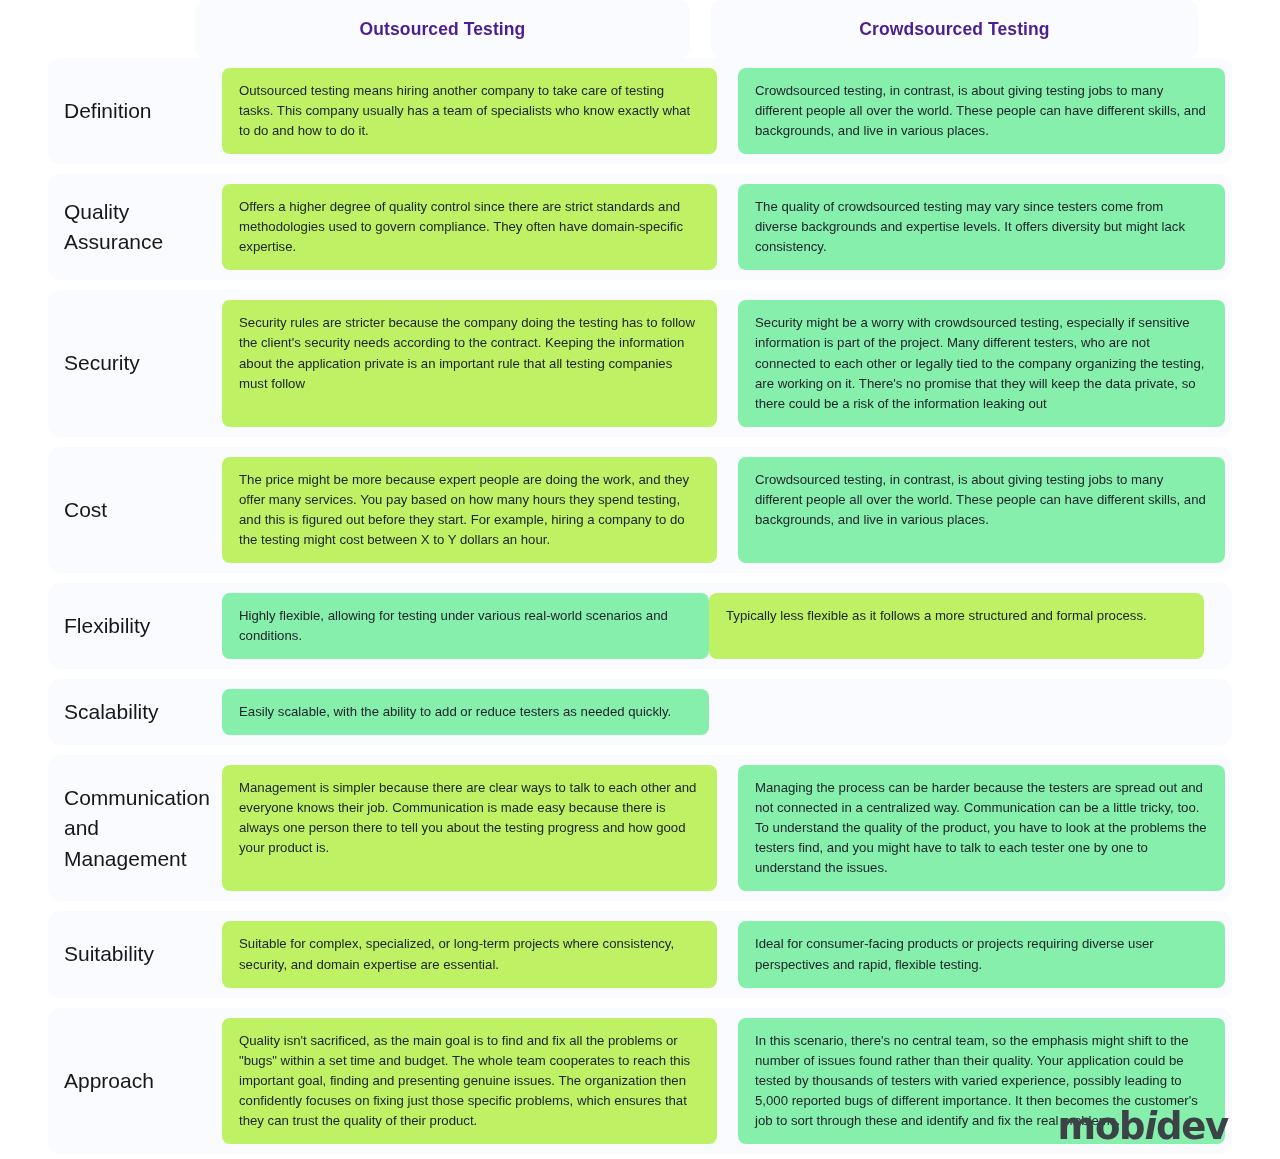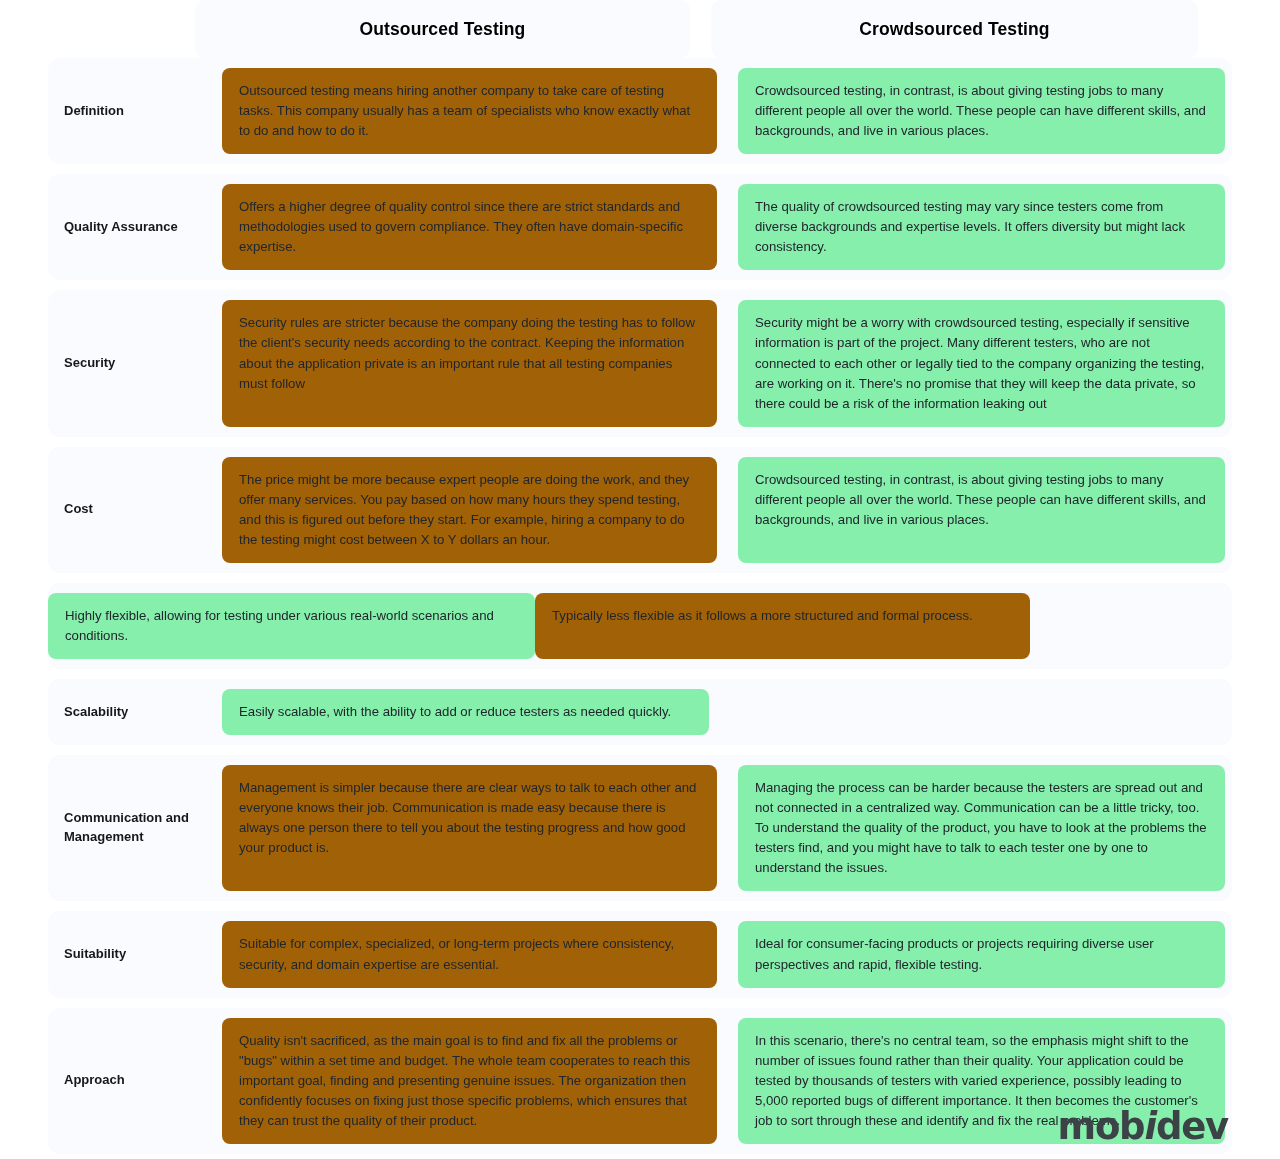--- a/index.html
+++ b/index.html
@@ -43,21 +43,21 @@
   .header-cell {
     flex: 0 0 auto;
     background: #fafbfe;
     border-radius: 10px;
     display: flex;
     align-items: center;
     justify-content: center;
     font-size: 17.5px;
     font-weight: bold;
     letter-spacing: 0.1px;
-    color: #000000;
+    color: #4c1d95;
     height: 58px;
     box-sizing: border-box;
   }
   .header-cell.col-a { width: 495px; }
   .header-cell.col-b { width: 487px; }
 
   
   .rows {
     padding: 0;
     margin: 0;
@@ -73,37 +73,37 @@
     width: 1184px;
     margin-left: 48px;
   }
   .row-label {
     flex: 0 0 174px;
     width: 174px;
     display: flex;
     align-items: center;
     padding-left: 16px;
     box-sizing: border-box;
-    font-size: 13px;
-    font-weight: bold;
+    font-size: 21px;
+    font-weight: normal;
     line-height: 1.45;
     color: #14181d;
   }
   .cell {
     border-radius: 8px;
     box-sizing: border-box;
     padding: 13px 16px 13px 17px;
     font-size: 13.2px;
     line-height: 1.52;
     color: #20262c;
   }
   .cell.left {
     flex: 0 0 495px;
     width: 495px;
-    background: #a16207;
+    background: #bef264;
     margin-right: 21px;
   }
   .cell.right {
     flex: 0 0 487px;
     width: 487px;
     background: #86efac;
   }
 
   
   .logo-wrap {
@@ -155,20 +155,21 @@
         <div class="row-label">Security</div>
         <div class="cell left">Security rules are stricter because the company doing the testing has to follow the client's security needs according to the contract. Keeping the information about the application private is an important rule that all testing companies must follow</div>
         <div class="cell right">Security might be a worry with crowdsourced testing, especially if sensitive information is part of the project. Many different testers, who are not connected to each other or legally tied to the company organizing the testing, are working on it. There's no promise that they will keep the data private, so there could be a risk of the information leaking out</div>
       </div>
       <div class="row">
         <div class="row-label">Cost</div>
         <div class="cell left">The price might be more because expert people are doing the work, and they offer many services. You pay based on how many hours they spend testing, and this is figured out before they start. For example, hiring a company to do the testing might cost between X to Y dollars an hour.</div>
         <div class="cell right">Crowdsourced testing, in contrast, is about giving testing jobs to many different people all over the world. These people can have different skills, and backgrounds, and live in various places.</div>
       </div>
       <div class="row">
+        <div class="row-label">Flexibility</div>
         <div class="cell right">Highly flexible, allowing for testing under various real-world scenarios and conditions.</div>
         <div class="cell left">Typically less flexible as it follows a more structured and formal process.</div>
       </div>
       <div class="row">
         <div class="row-label">Scalability</div>
         <div class="cell right">Easily scalable, with the ability to add or reduce testers as needed quickly.</div>
       </div>
       <div class="row">
         <div class="row-label">Communication and Management</div>
         <div class="cell left">Management is simpler because there are clear ways to talk to each other and everyone knows their job. Communication is made easy because there is always one person there to tell you about the testing progress and how good your product is.</div>

